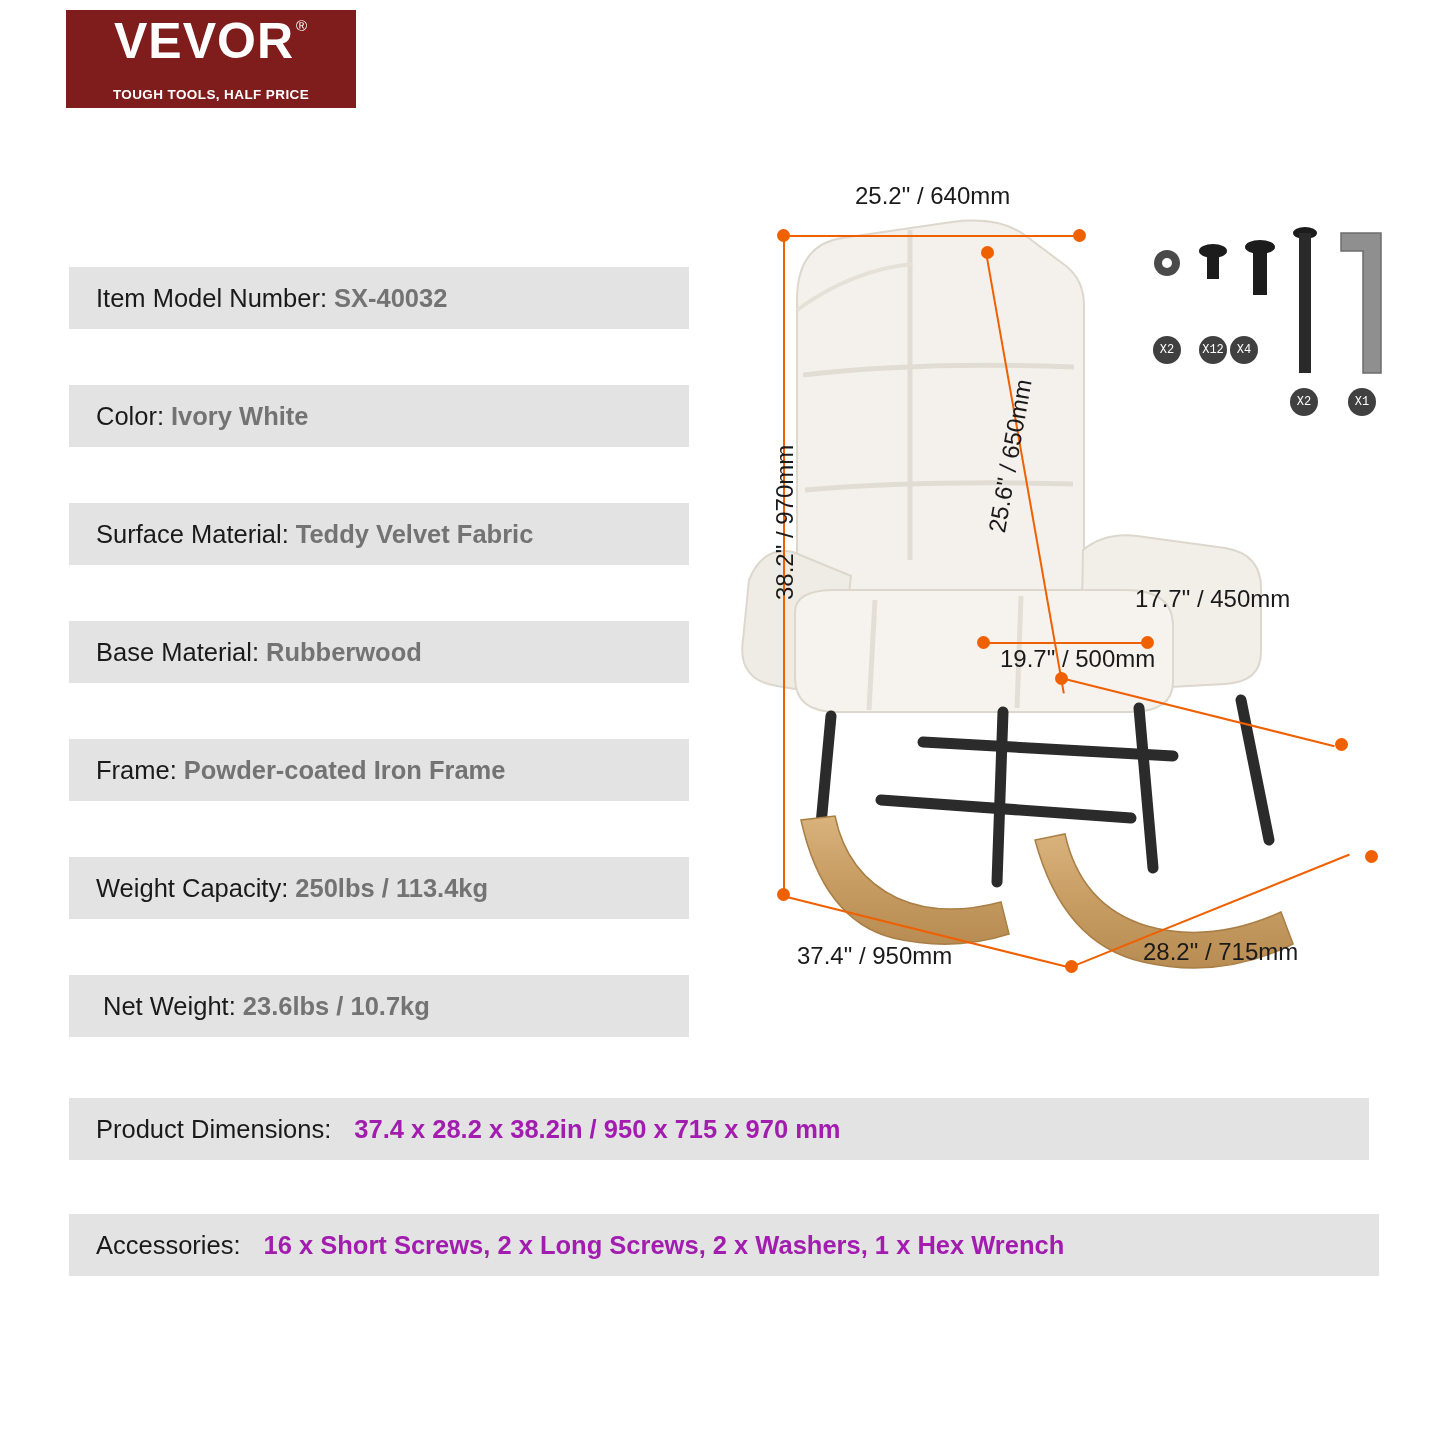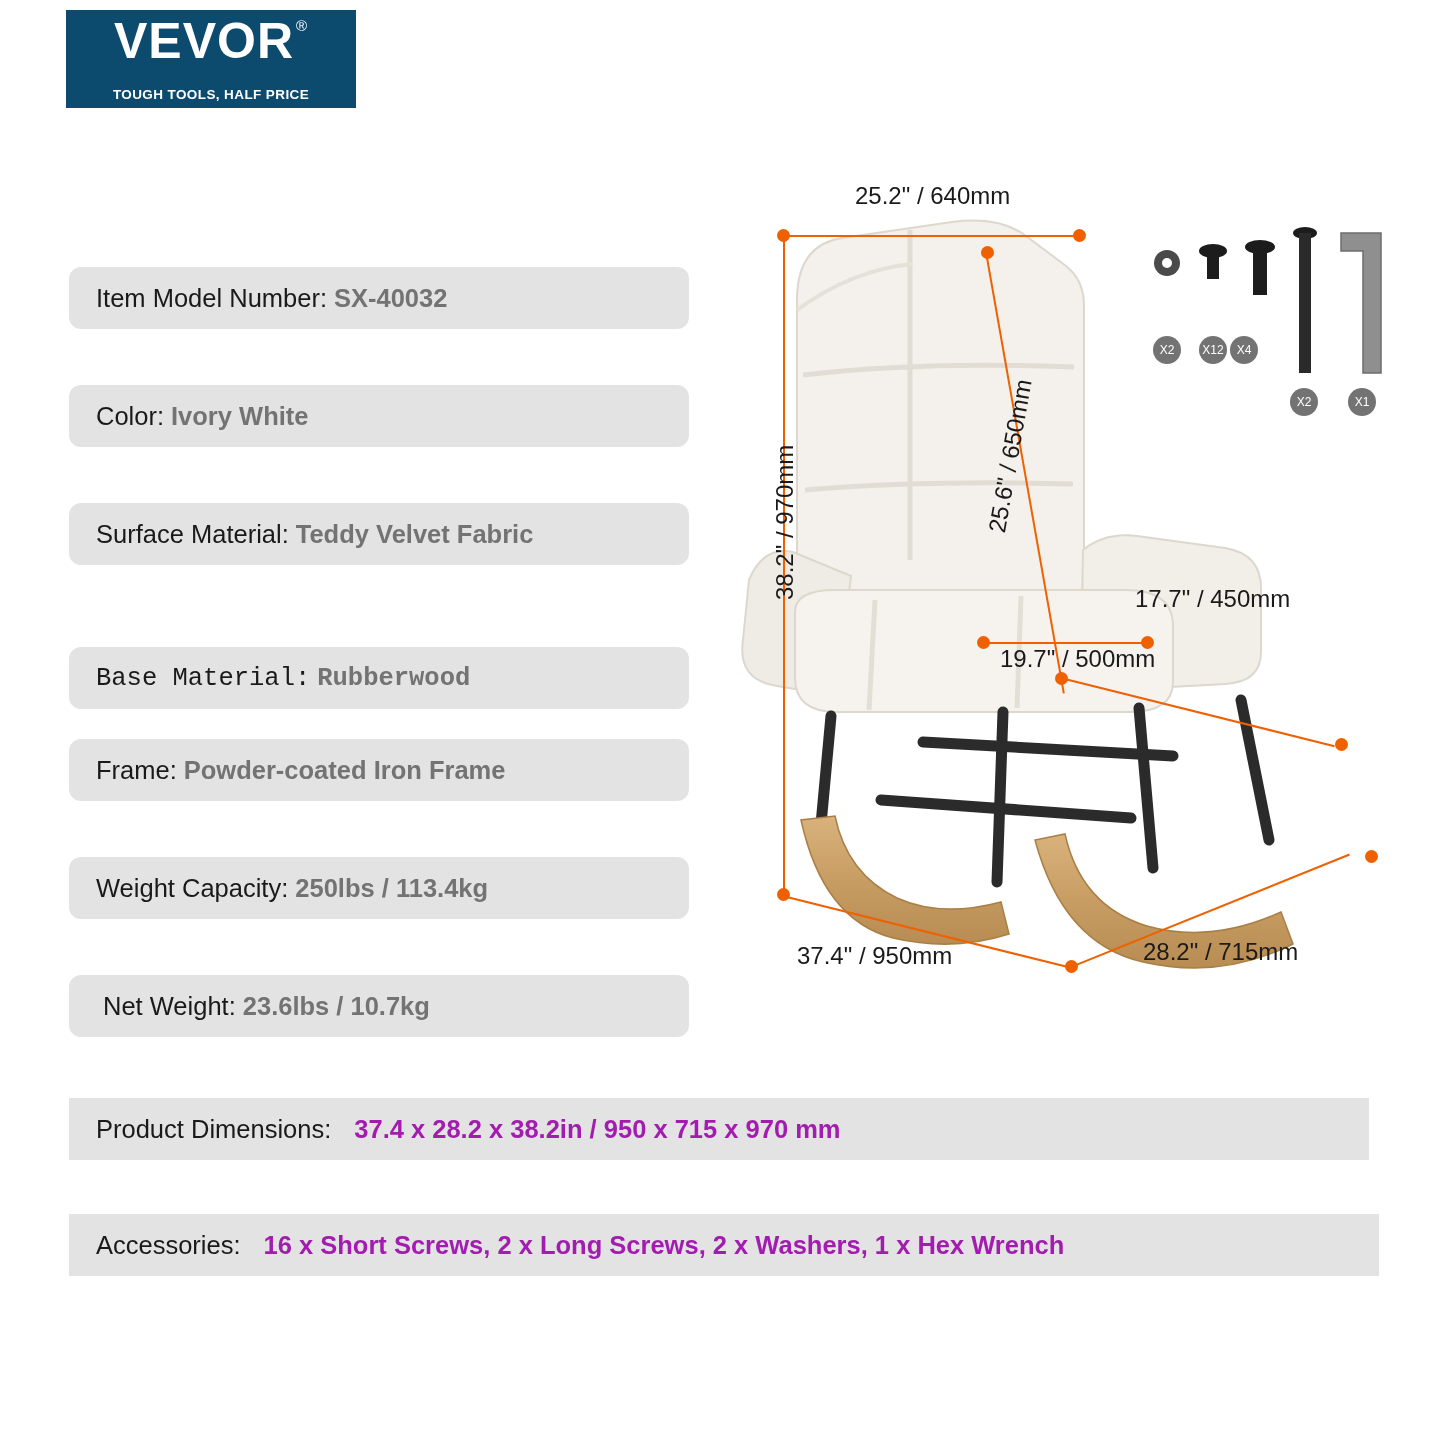--- a/index.html
+++ b/index.html
@@ -20,21 +20,21 @@
     height: 1445px;
   }
 
   
   .logo {
     position: absolute;
     left: 66px;
     top: 10px;
     width: 290px;
     height: 98px;
-    background: #0c4a6e;
+    background: #7f1d1d;
     display: flex;
     flex-direction: column;
     align-items: center;
     justify-content: center;
   }
   .logo-word {
     color: #ffffff;
     font-size: 50px;
     font-weight: bold;
     letter-spacing: 1px;
@@ -61,21 +61,20 @@
   .spec {
     position: absolute;
     left: 69px;
     width: 620px;
     height: 62px;
     background: #e3e3e3;
     display: flex;
     align-items: center;
     padding-left: 27px;
     box-sizing: border-box;
-    border-radius: 12px;
   }
   .spec .label {
     font-size: 25.5px;
     color: #1a1a1a;
   }
   .spec .value {
     font-size: 25.5px;
     color: #737373;
     font-weight: bold;
     margin-left: 7px;
@@ -140,27 +139,27 @@
     background: #ef6000;
     transform-origin: 0 0;
   }
 
   
   .badge {
     position: absolute;
     width: 28px;
     height: 28px;
     border-radius: 50%;
-    background: #737373;
+    background: #404040;
     color: #fff;
     font-size: 12px;
     display: flex;
     align-items: center;
     justify-content: center;
-    font-family: Liberation Sans, sans-serif;
+    font-family: Liberation Mono, monospace;
   }
 </style>
 </head>
 <body>
 
 <div class="page">
 
   <div class="logo">
     <div class="logo-word">
       <span>VEVOR</span>
@@ -177,21 +176,21 @@
   <div class="spec" style="top:385px;">
     <span class="label">Color:</span>
     <span class="value">Ivory White</span>
   </div>
 
   <div class="spec" style="top:503px;">
     <span class="label">Surface Material:</span>
     <span class="value">Teddy Velvet Fabric</span>
   </div>
 
-  <div class="spec" style="top:647px;font-family:Liberation Mono, monospace;">
+  <div class="spec" style="top:621px;">
     <span class="label">Base Material:</span>
     <span class="value">Rubberwood</span>
   </div>
 
   <div class="spec" style="top:739px;">
     <span class="label">Frame:</span>
     <span class="value">Powder-coated Iron Frame</span>
   </div>
 
   <div class="spec" style="top:857px;">

